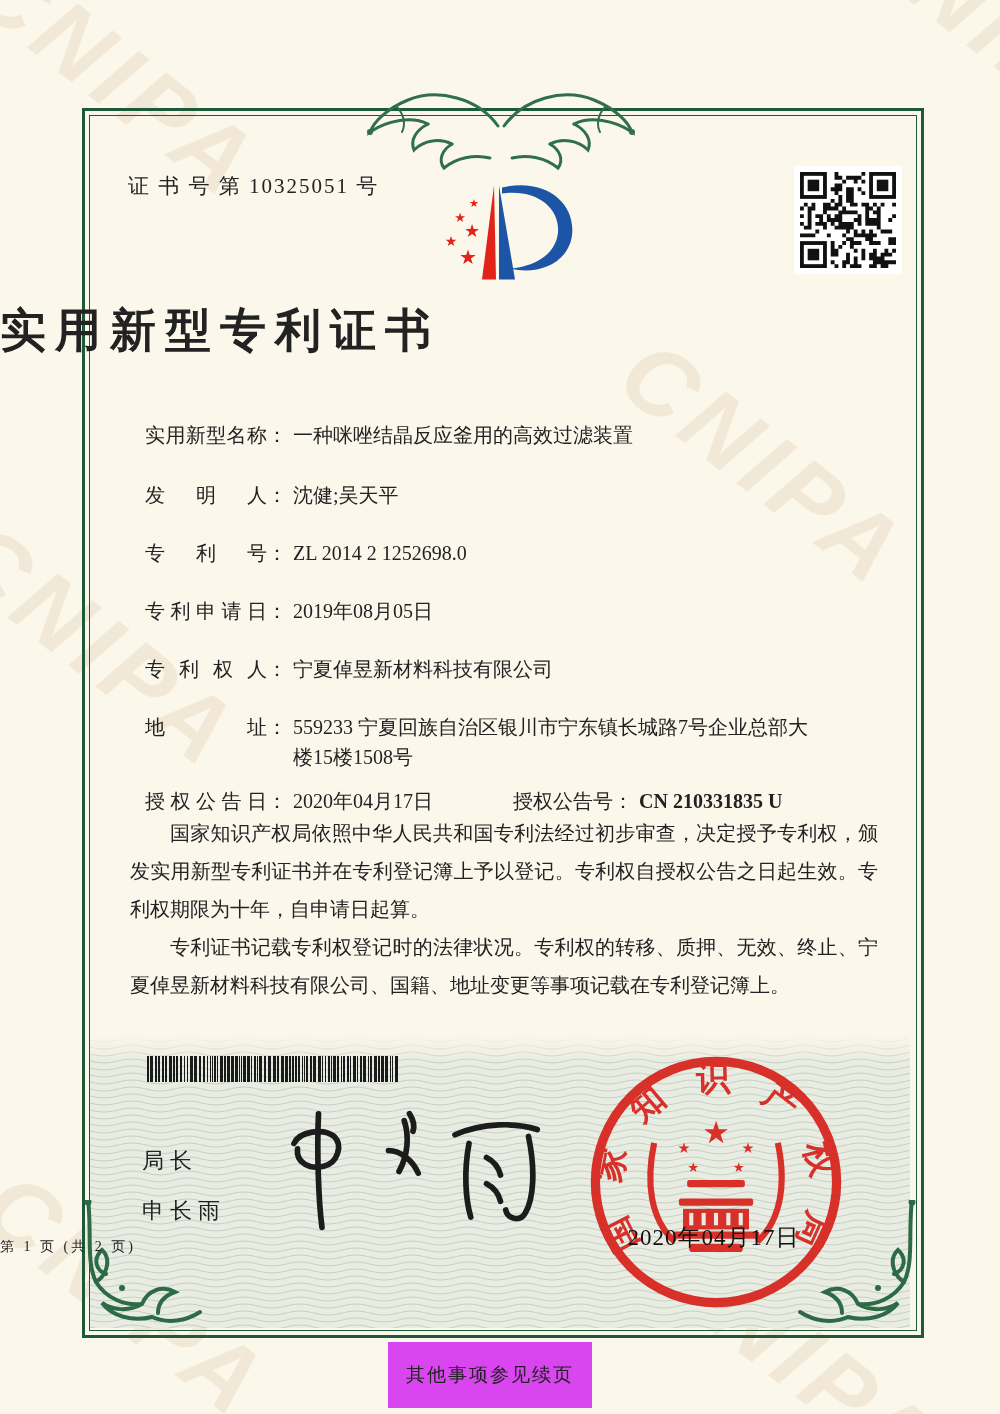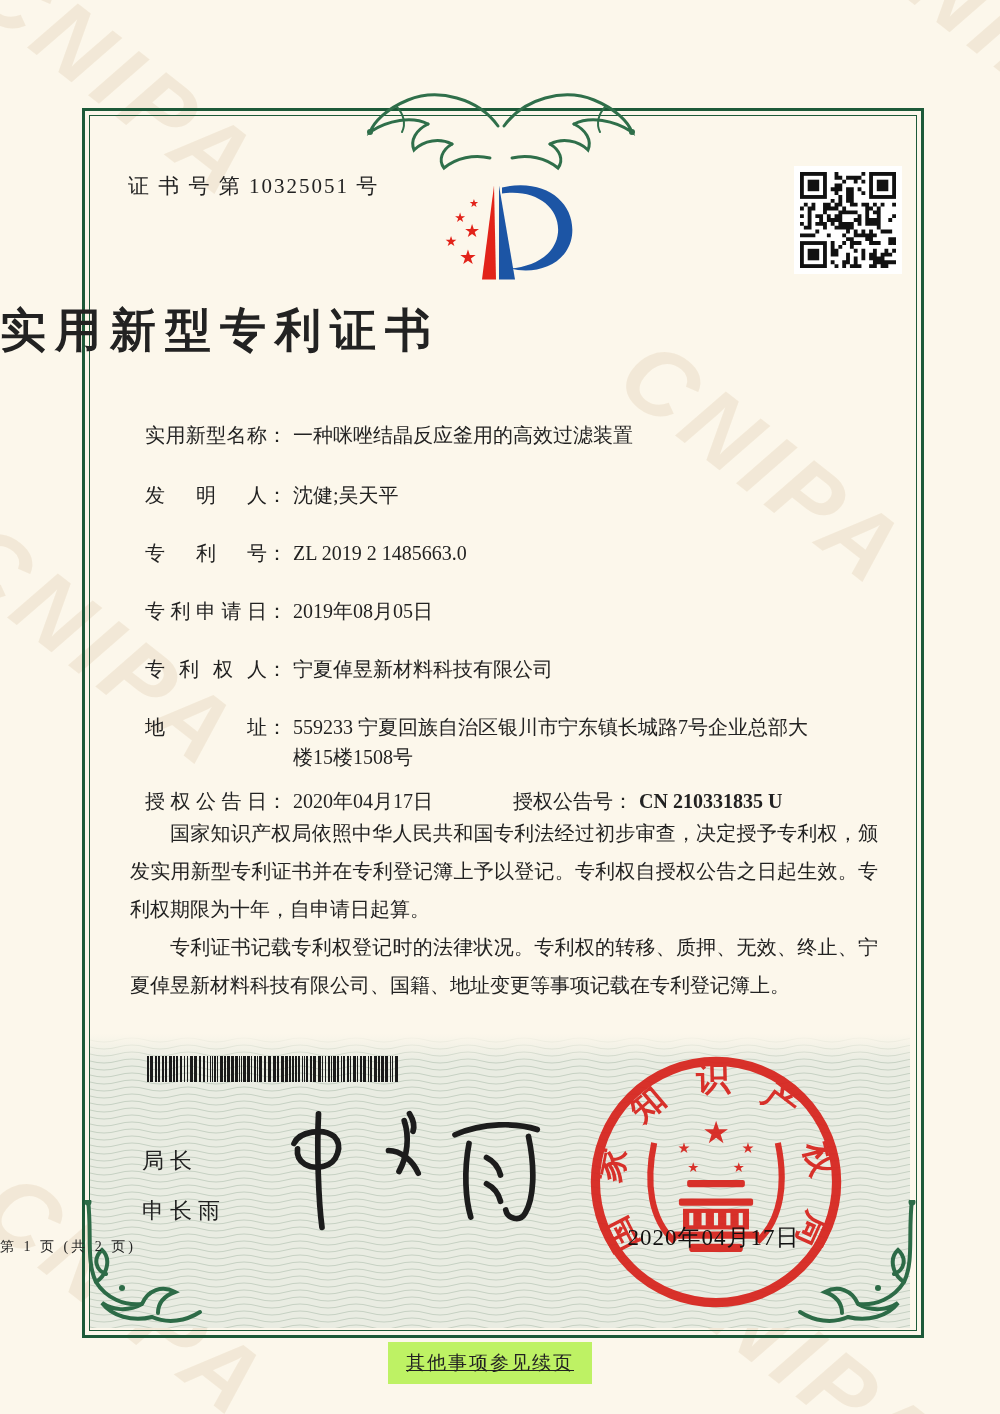--- a/index.html
+++ b/index.html
@@ -41,22 +41,22 @@
   .signrole{position:absolute;left:142px;top:1146px;font-size:22px;z-index:4;
       font-family:"Liberation Sans","DejaVu Sans",sans-serif;letter-spacing:6px;}
   .signname{position:absolute;left:142px;top:1196px;font-size:22px;z-index:4;
       font-family:"Liberation Sans","DejaVu Sans",sans-serif;letter-spacing:6px;}
   .signature{position:absolute;left:268px;top:1098px;z-index:4;}
   .seal{position:absolute;left:582px;top:1048px;z-index:5;opacity:.93;}
   .sealdate{position:absolute;left:606px;top:1222px;width:215px;text-align:center;
       font-size:23px;color:#111;letter-spacing:1px;z-index:6;}
   .pageinfo{position:absolute;left:0;right:40px;top:1238px;text-align:left;font-size:14px;
       letter-spacing:3px;z-index:4;}
-  .note{position:absolute;left:388px;top:1342px;background:#bef264;padding:8px 18px;
-      font-size:19px;letter-spacing:2px;z-index:4;text-decoration:underline;}
+  .note{position:absolute;left:388px;top:1342px;background:#d946ef;padding:20px 18px;
+      font-size:19px;letter-spacing:2px;z-index:4;}
   .orn{position:absolute;z-index:4;pointer-events:none;}
 </style>
 </head>
 <body>
 
 <div id="page">
 
   <div class="wm" style="left:-50px;top:20px;">CNIPA</div>
   <div class="wm" style="left:828px;top:-30px;">CNIPA</div>
   <div class="wm" style="left:598px;top:408px;">CNIPA</div>
@@ -142,21 +142,21 @@
 
   <div class="title">实用新型专利证书</div>
 
   <div class="row" style="top:420px;">
     <span class="flabel">实用新型名称</span><span class="fcolon">：</span><span class="fvalue">一种咪唑结晶反应釜用的高效过滤装置</span>
   </div>
   <div class="row" style="top:480px;">
     <span class="flabel">发明人</span><span class="fcolon">：</span><span class="fvalue">沈健;吴天平</span>
   </div>
   <div class="row" style="top:538px;">
-    <span class="flabel">专利号</span><span class="fcolon">：</span><span class="fvalue">ZL 2019 2 1485663.0</span>
+    <span class="flabel">专利号</span><span class="fcolon">：</span><span class="fvalue">ZL 2014 2 1252698.0</span>
   </div>
   <div class="row" style="top:596px;">
     <span class="flabel">专利申请日</span><span class="fcolon">：</span><span class="fvalue">2019年08月05日</span>
   </div>
   <div class="row" style="top:654px;">
     <span class="flabel">专利权人</span><span class="fcolon">：</span><span class="fvalue">宁夏倬昱新材料科技有限公司</span>
   </div>
   <div class="row" style="top:712px;">
     <span class="flabel">地址</span><span class="fcolon">：</span><span class="fvalue addr">559233 宁夏回族自治区银川市宁东镇长城路7号企业总部大楼15楼1508号</span>
   </div>

